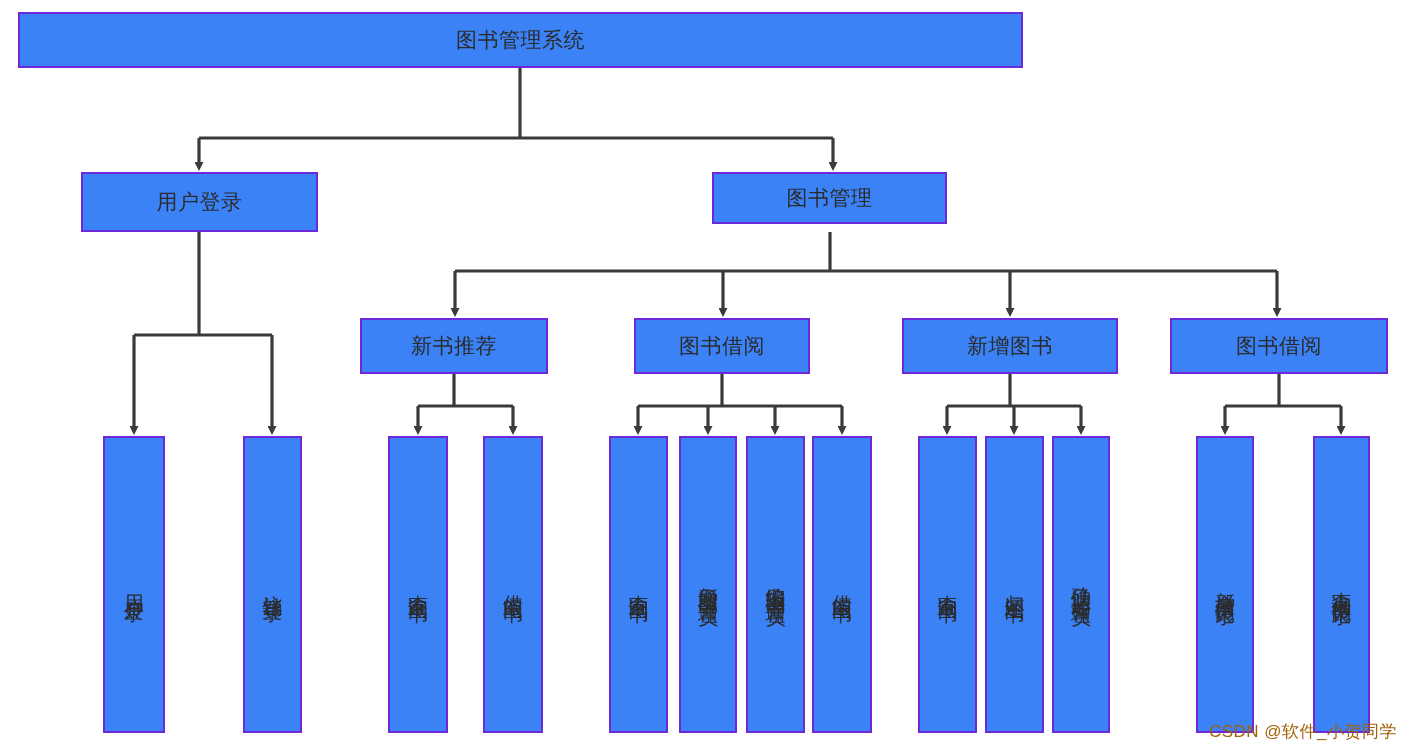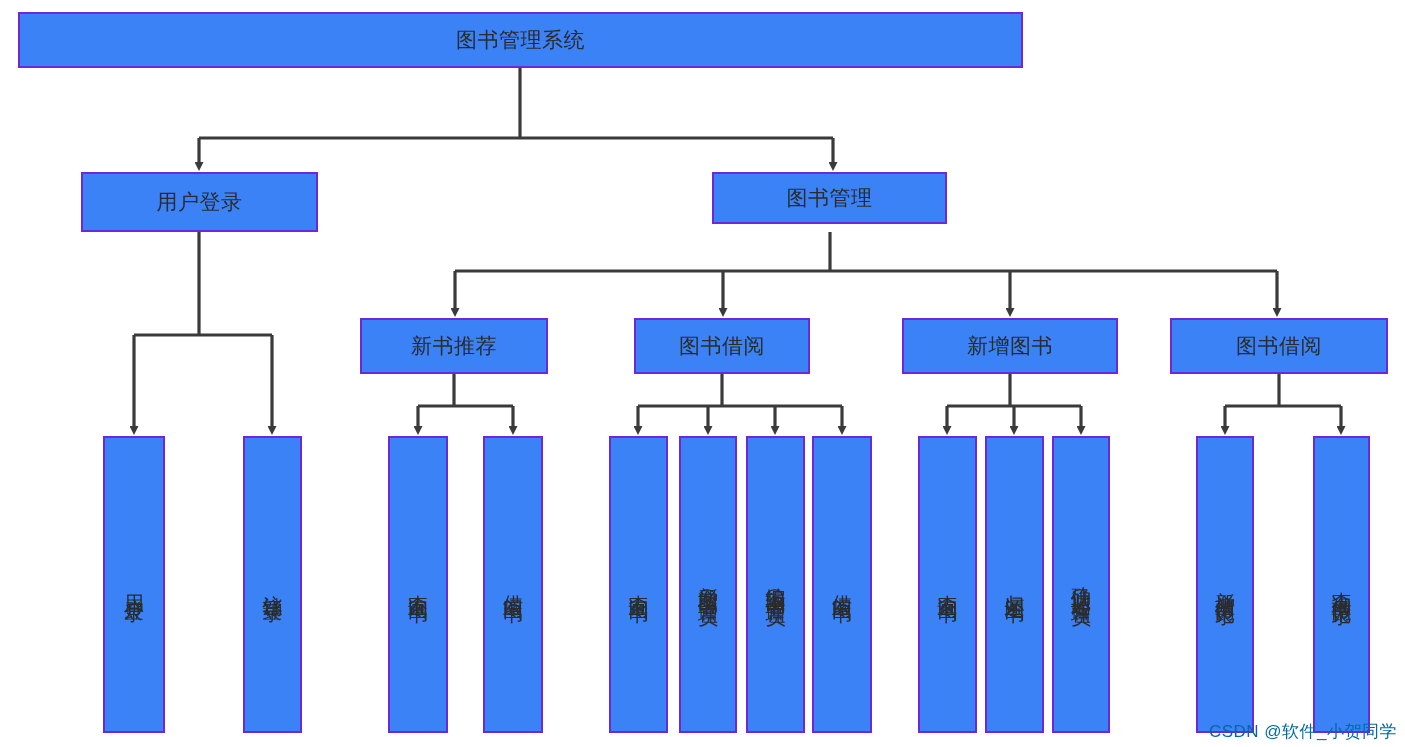--- a/index.html
+++ b/index.html
@@ -53,21 +53,21 @@
     letter-spacing: 3px;
     line-height: 1.05;
     text-align: center;
     white-space: nowrap;
   }
   .watermark {
     position: absolute;
     right: 8px;
     bottom: 4px;
     font-size: 17px;
-    color: #0369a1;
+    color: #a16207;
     white-space: nowrap;
     letter-spacing: 0.5px;
     pointer-events: none;
   }
 </style>
 </head>
 <body>
 
 <div id="diagram-root">
 

